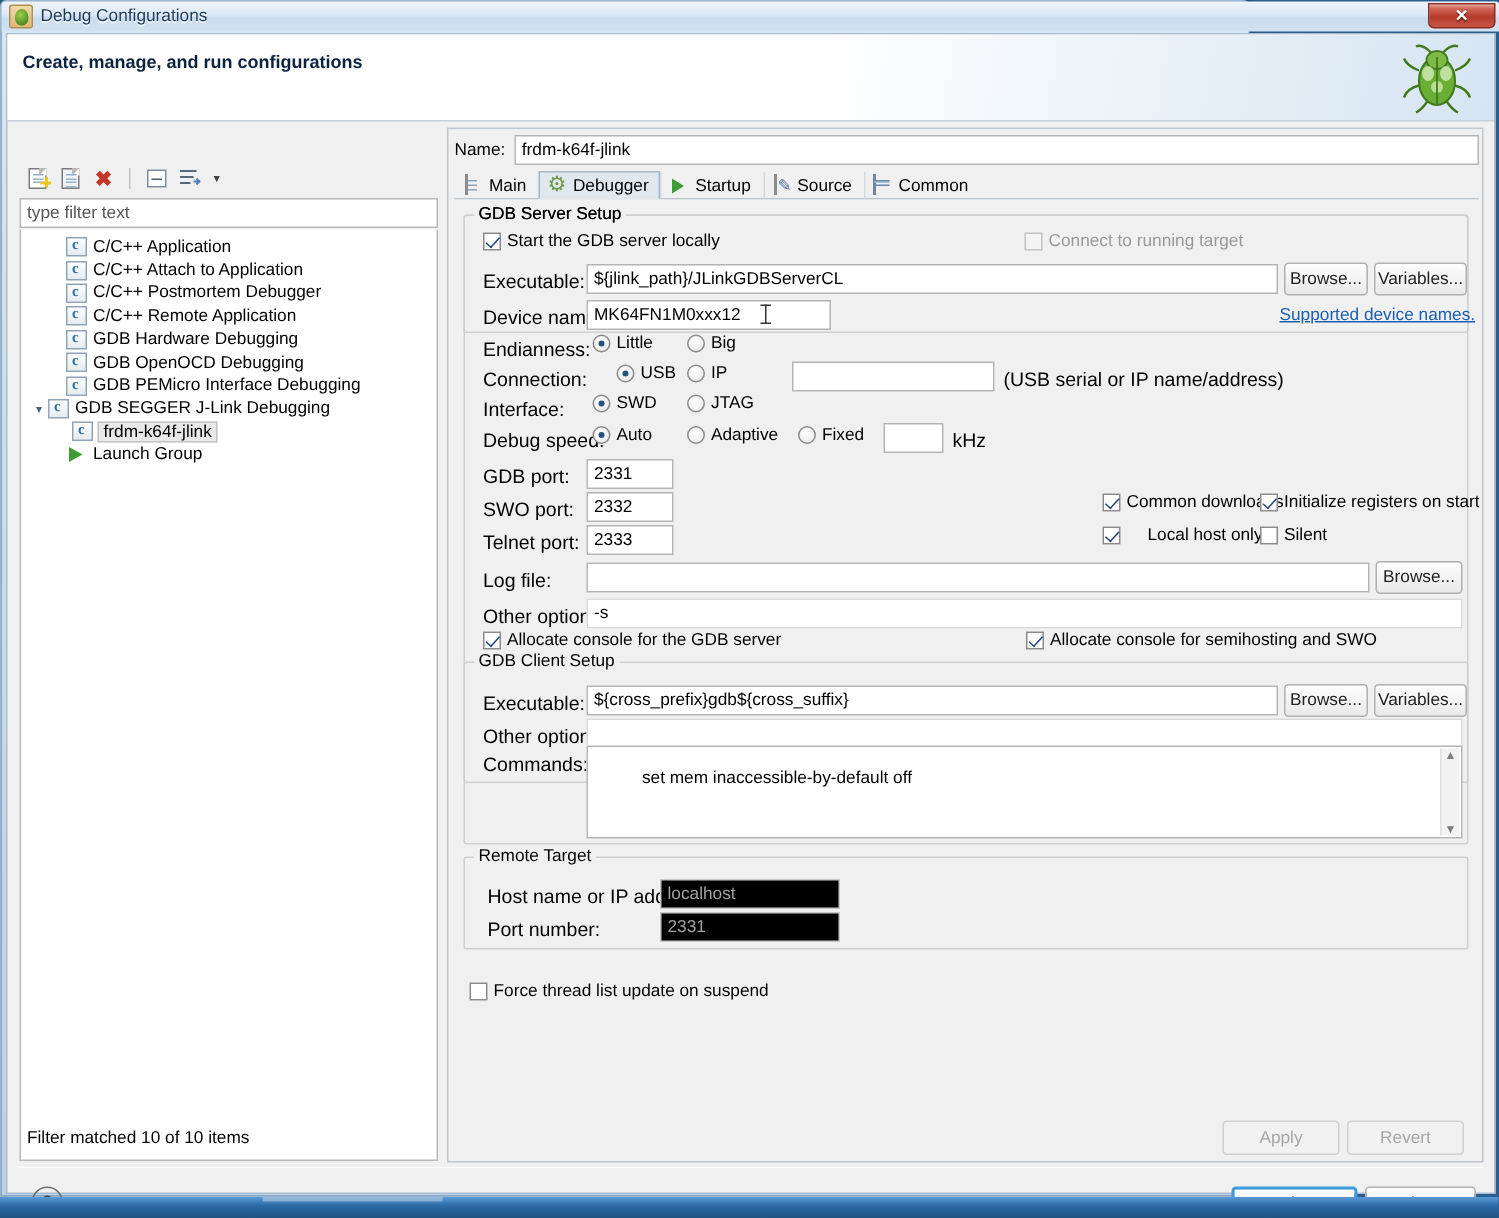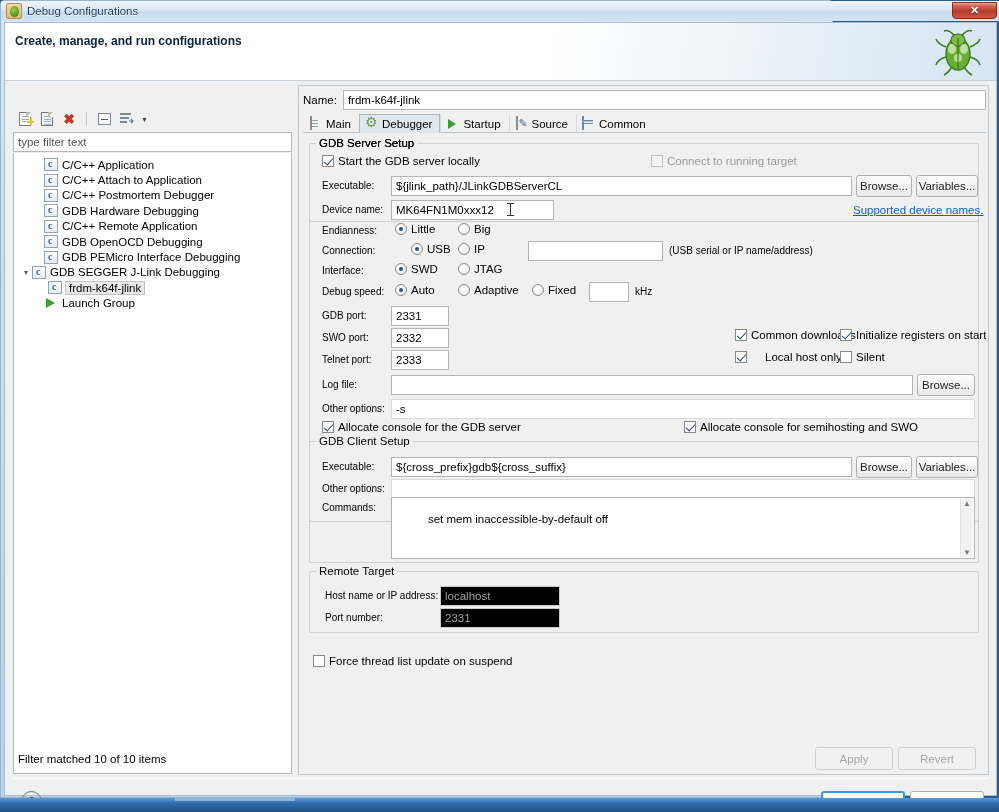--- a/index.html
+++ b/index.html
@@ -210,21 +210,21 @@
   fieldset.group {
     position: absolute;
     border: 1px solid #cfcfcf; border-radius: 2px;
     margin: 0; padding: 0;
     background: transparent;
   }
   fieldset.group > legend {
     font-size: 11.5px; padding: 0 3px; margin-left: 6px; color: #000;
   }
 
-  .lab { position: absolute; font-size: 10px; color: #000; white-space: nowrap; }
+  .lab { position: absolute; font-size: 13px; color: #000; white-space: nowrap; }
 
   .inp {
     position: absolute; height: 20px; background: #fff;
     border: 1px solid #b4b4b4;
     display: flex; align-items: center; padding-left: 4px;
     font-size: 11.5px; color: #000; overflow: hidden; white-space: nowrap;
   }
   .inp.ro { background: #000000; color: #a0a0a0; border-color: #c8c8c8; }
   .inp.plain { border: 1px solid #d4d4d4; }
 
@@ -242,21 +242,21 @@
     font-size: 11.5px; white-space: nowrap; cursor: pointer; }
   .cb .box {
     width: 12px; height: 12px; border: 1px solid #8a8a8a; background: #fff;
     position: relative; flex: none;
   }
   .cb.checked .box:after {
     content: ""; position: absolute; left: 3px; top: 0px;
     width: 4px; height: 8px; border: solid #21447a;
     border-width: 0 1.6px 1.6px 0; transform: rotate(42deg);
   }
-  .cb.dis { color: #9a9a9a; }
+  .cb.dis { color: #9a9a9a; margin-left: 32px; }
   .cb.dis .box { border-color: #c2c2c2; background: #f4f4f4; }
 
   .rb { position: absolute; display: flex; align-items: center; gap: 4px;
     font-size: 11.5px; white-space: nowrap; cursor: pointer; }
   .rb .dot {
     width: 12px; height: 12px; border-radius: 50%; border: 1px solid #8a8a8a;
     background: radial-gradient(circle at 40% 35%, #ffffff, #e6e6e6);
     position: relative; flex: none;
   }
   .rb.checked .dot:after {
@@ -404,26 +404,26 @@
             <span class="lbl">C/C++ Attach to Application</span>
           </div>
           <div class="tree-row" style="padding-left:18px">
             <span class="tw"></span>
             <span class="c-icon"></span>
             <span class="lbl">C/C++ Postmortem Debugger</span>
           </div>
           <div class="tree-row" style="padding-left:18px">
             <span class="tw"></span>
             <span class="c-icon"></span>
+            <span class="lbl">C/C++ Remote Application</span>
+          </div>
+          <div class="tree-row" style="padding-left:18px">
+            <span class="tw"></span>
+            <span class="c-icon"></span>
             <span class="lbl">GDB Hardware Debugging</span>
-          </div>
-          <div class="tree-row" style="padding-left:18px">
-            <span class="tw"></span>
-            <span class="c-icon"></span>
-            <span class="lbl">C/C++ Remote Application</span>
           </div>
           <div class="tree-row" style="padding-left:18px">
             <span class="tw"></span>
             <span class="c-icon"></span>
             <span class="lbl">GDB OpenOCD Debugging</span>
           </div>
           <div class="tree-row" style="padding-left:18px">
             <span class="tw"></span>
             <span class="c-icon"></span>
             <span class="lbl">GDB PEMicro Interface Debugging</span>

